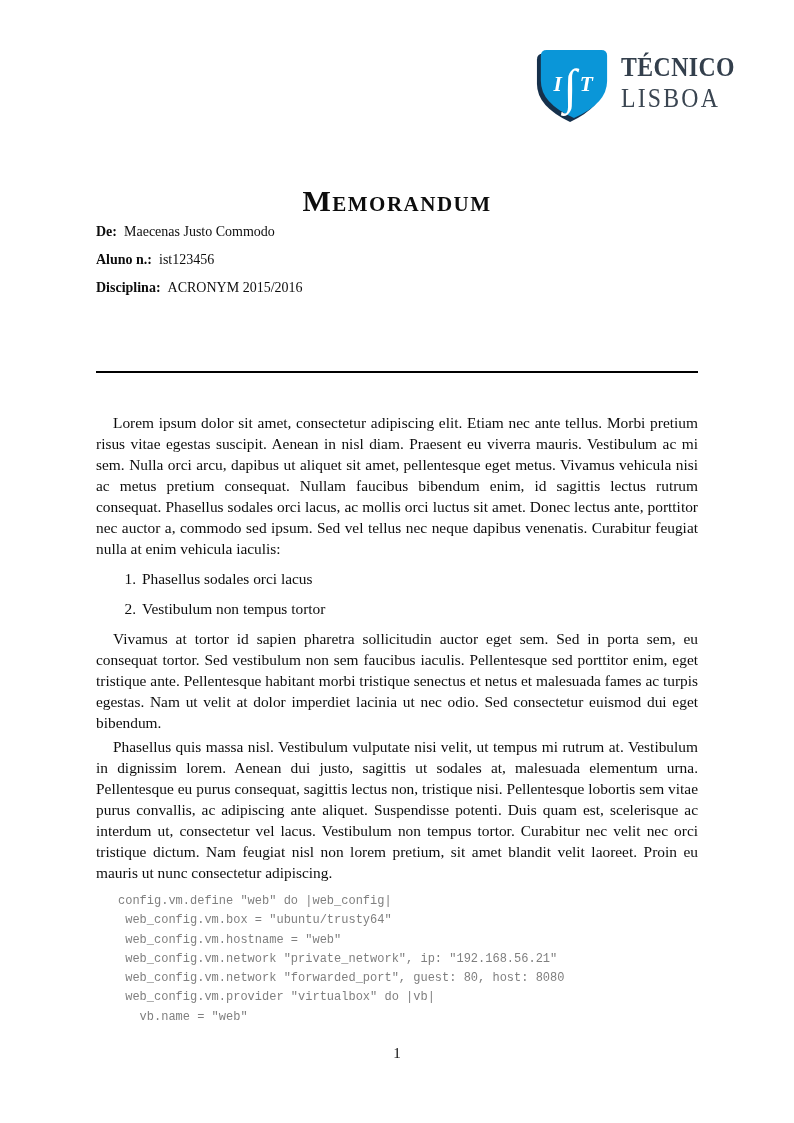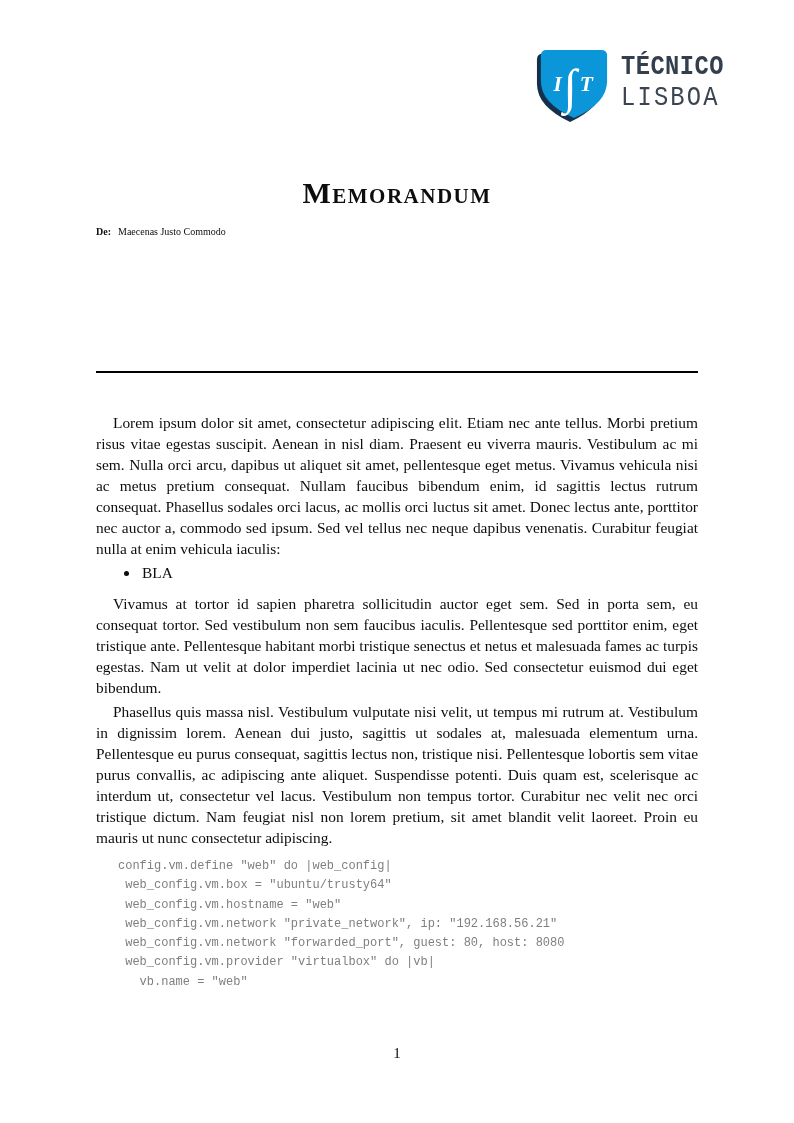--- a/index.html
+++ b/index.html
@@ -19,21 +19,21 @@
     position: absolute;
     left: 534px;
     top: 46px;
     display: flex;
     align-items: flex-start;
     gap: 9px;
   }
   .logo svg { display: block; }
   .wordmark {
     padding-top: 8px;
-    font-family: Liberation Mono, monospace;
+    font-family: Liberation Serif, serif;
     line-height: 1;
   }
   .wm1 {
     font-size: 27px;
     font-weight: bold;
     letter-spacing: 0.5px;
     transform: scaleX(0.88);
     transform-origin: left top;
   }
   .wm2 {
@@ -43,36 +43,36 @@
     letter-spacing: 2.5px;
     transform: scaleX(0.88);
     transform-origin: left top;
   }
 
   
   .title {
     position: absolute;
     left: 0; right: 0;
     top: 176px;
-    margin: 0;
+    margin: 8px;
     text-align: center;
     font-size: 30px;
     font-weight: bold;
     font-variant: small-caps;
     letter-spacing: 1.5px;
   }
 
   
   .fields {
     position: absolute;
     left: 96px;
     top: 218px;
     width: 602px;
   }
-  .field { line-height: 28.2px; font-size: 10px; }
+  .field { line-height: 28.2px; font-size: 14px; }
   .flabel { font-weight: bold; margin-right: 7px; }
 
   
   .rule {
     position: absolute;
     left: 96px;
     top: 371px;
     width: 602px;
     height: 2px;
     background: #000;
@@ -136,30 +136,37 @@
       <div class="wm2" style="color:#3a4551">LISBOA</div>
     </div>
   </div>
 
   <h1 class="title">Memorandum</h1>
 
   <div class="fields">
     <div class="field">
       <span class="flabel">De:</span><span class="fvalue">Maecenas Justo Commodo</span>
     </div>
+    <div class="field">
+      <span class="flabel">Aluno n.:</span><span class="fvalue">ist123456</span>
+    </div>
+    <div class="field">
+      <span class="flabel">Disciplina:</span><span class="fvalue">ACRONYM 2015/2016</span>
+    </div>
   </div>
 
   <div class="rule"></div>
 
   <div class="body">
     <p class="para">Lorem ipsum dolor sit amet, consectetur adipiscing elit. Etiam nec ante tellus. Morbi pretium risus vitae egestas suscipit. Aenean in nisl diam. Praesent eu viverra mauris. Vestibulum ac mi sem. Nulla orci arcu, dapibus ut aliquet sit amet, pellentesque eget metus. Vivamus vehicula nisi ac metus pretium consequat. Nullam faucibus bibendum enim, id sagittis lectus rutrum consequat. Phasellus sodales orci lacus, ac mollis orci luctus sit amet. Donec lectus ante, porttitor nec auctor a, commodo sed ipsum. Sed vel tellus nec neque dapibus venenatis. Curabitur feugiat nulla at enim vehicula iaculis:</p>
 
-    <ul class="bullist">
-      <li>BLA</li>
-    </ul>
+    <ol class="numlist">
+      <li>Phasellus sodales orci lacus</li>
+      <li>Vestibulum non tempus tortor</li>
+    </ol>
 
     <p class="para">Vivamus at tortor id sapien pharetra sollicitudin auctor eget sem. Sed in porta sem, eu consequat tortor. Sed vestibulum non sem faucibus iaculis. Pellentesque sed porttitor enim, eget tristique ante. Pellentesque habitant morbi tristique senectus et netus et malesuada fames ac turpis egestas. Nam ut velit at dolor imperdiet lacinia ut nec odio. Sed consectetur euismod dui eget bibendum.</p>
     <p class="para">Phasellus quis massa nisl. Vestibulum vulputate nisi velit, ut tempus mi rutrum at. Vestibulum in dignissim lorem. Aenean dui justo, sagittis ut sodales at, malesuada elementum urna. Pellentesque eu purus consequat, sagittis lectus non, tristique nisi. Pellentesque lobortis sem vitae purus convallis, ac adipiscing ante aliquet. Suspendisse potenti. Duis quam est, scelerisque ac interdum ut, consectetur vel lacus. Vestibulum non tempus tortor. Curabitur nec velit nec orci tristique dictum. Nam feugiat nisl non lorem pretium, sit amet blandit velit laoreet. Proin eu mauris ut nunc consectetur adipiscing.</p>
 
     <pre class="code">config.vm.define "web" do |web_config|
  web_config.vm.box = "ubuntu/trusty64"
  web_config.vm.hostname = "web"
  web_config.vm.network "private_network", ip: "192.168.56.21"
  web_config.vm.network "forwarded_port", guest: 80, host: 8080
  web_config.vm.provider "virtualbox" do |vb|

